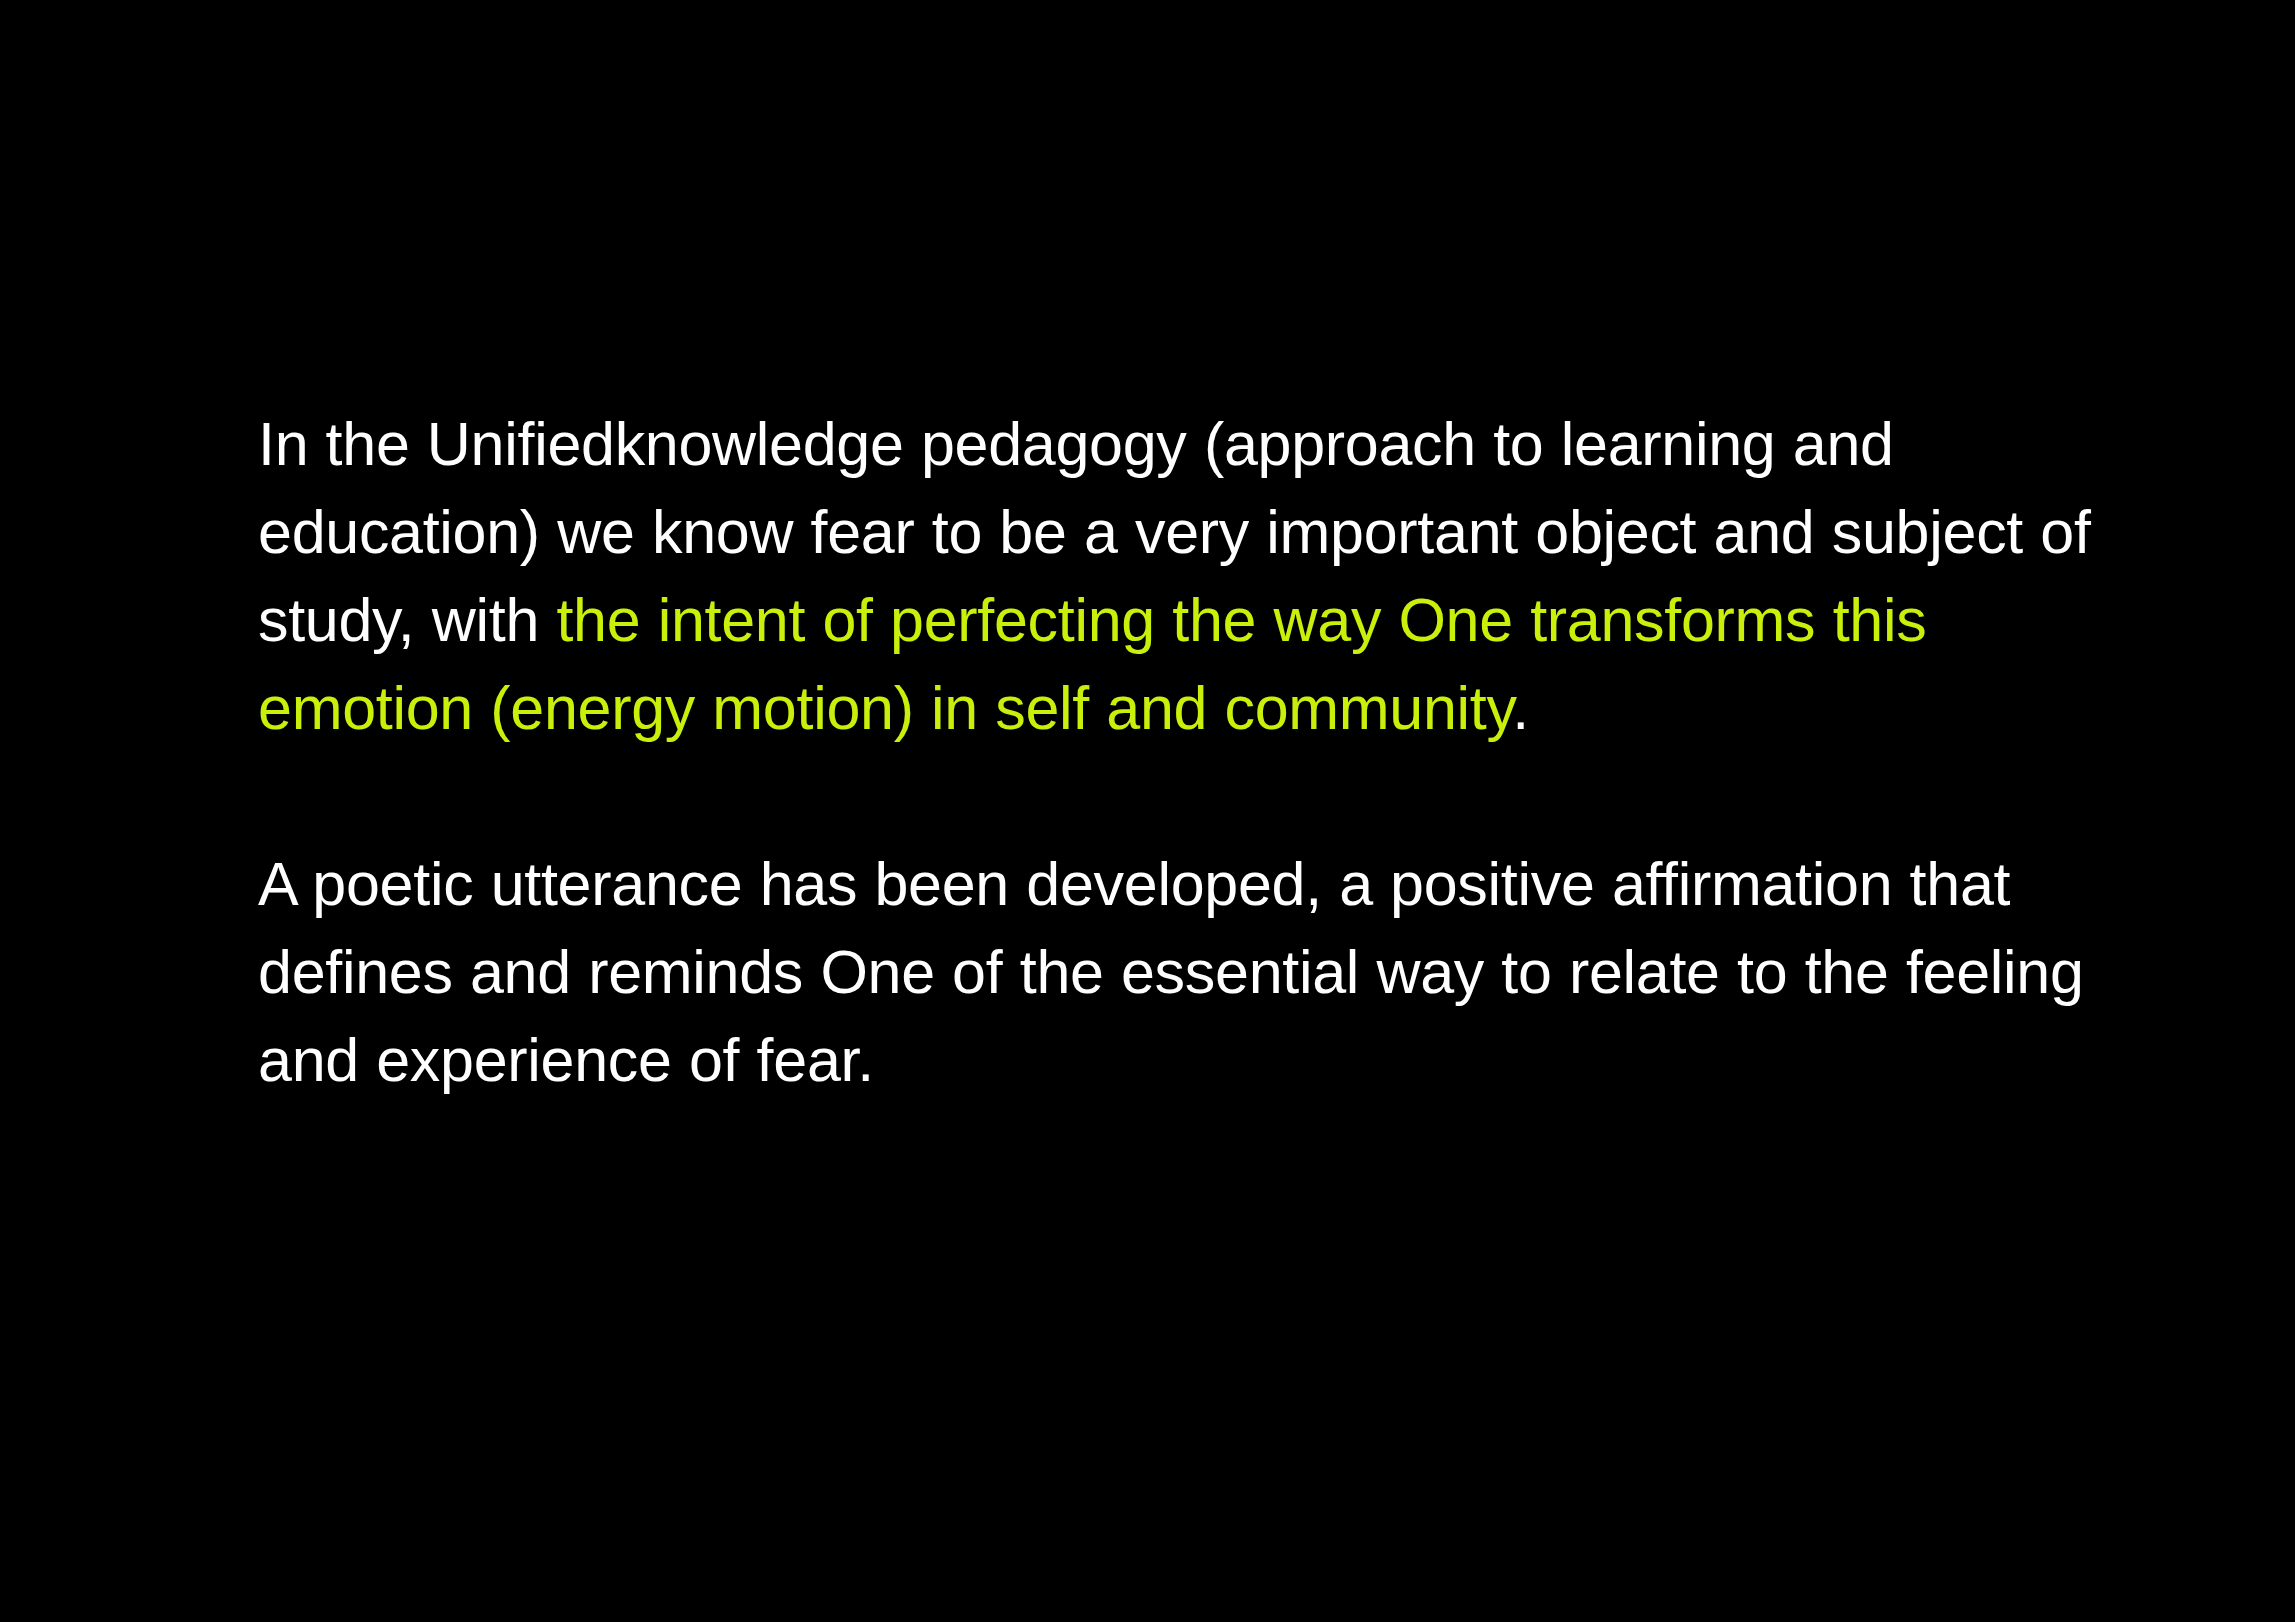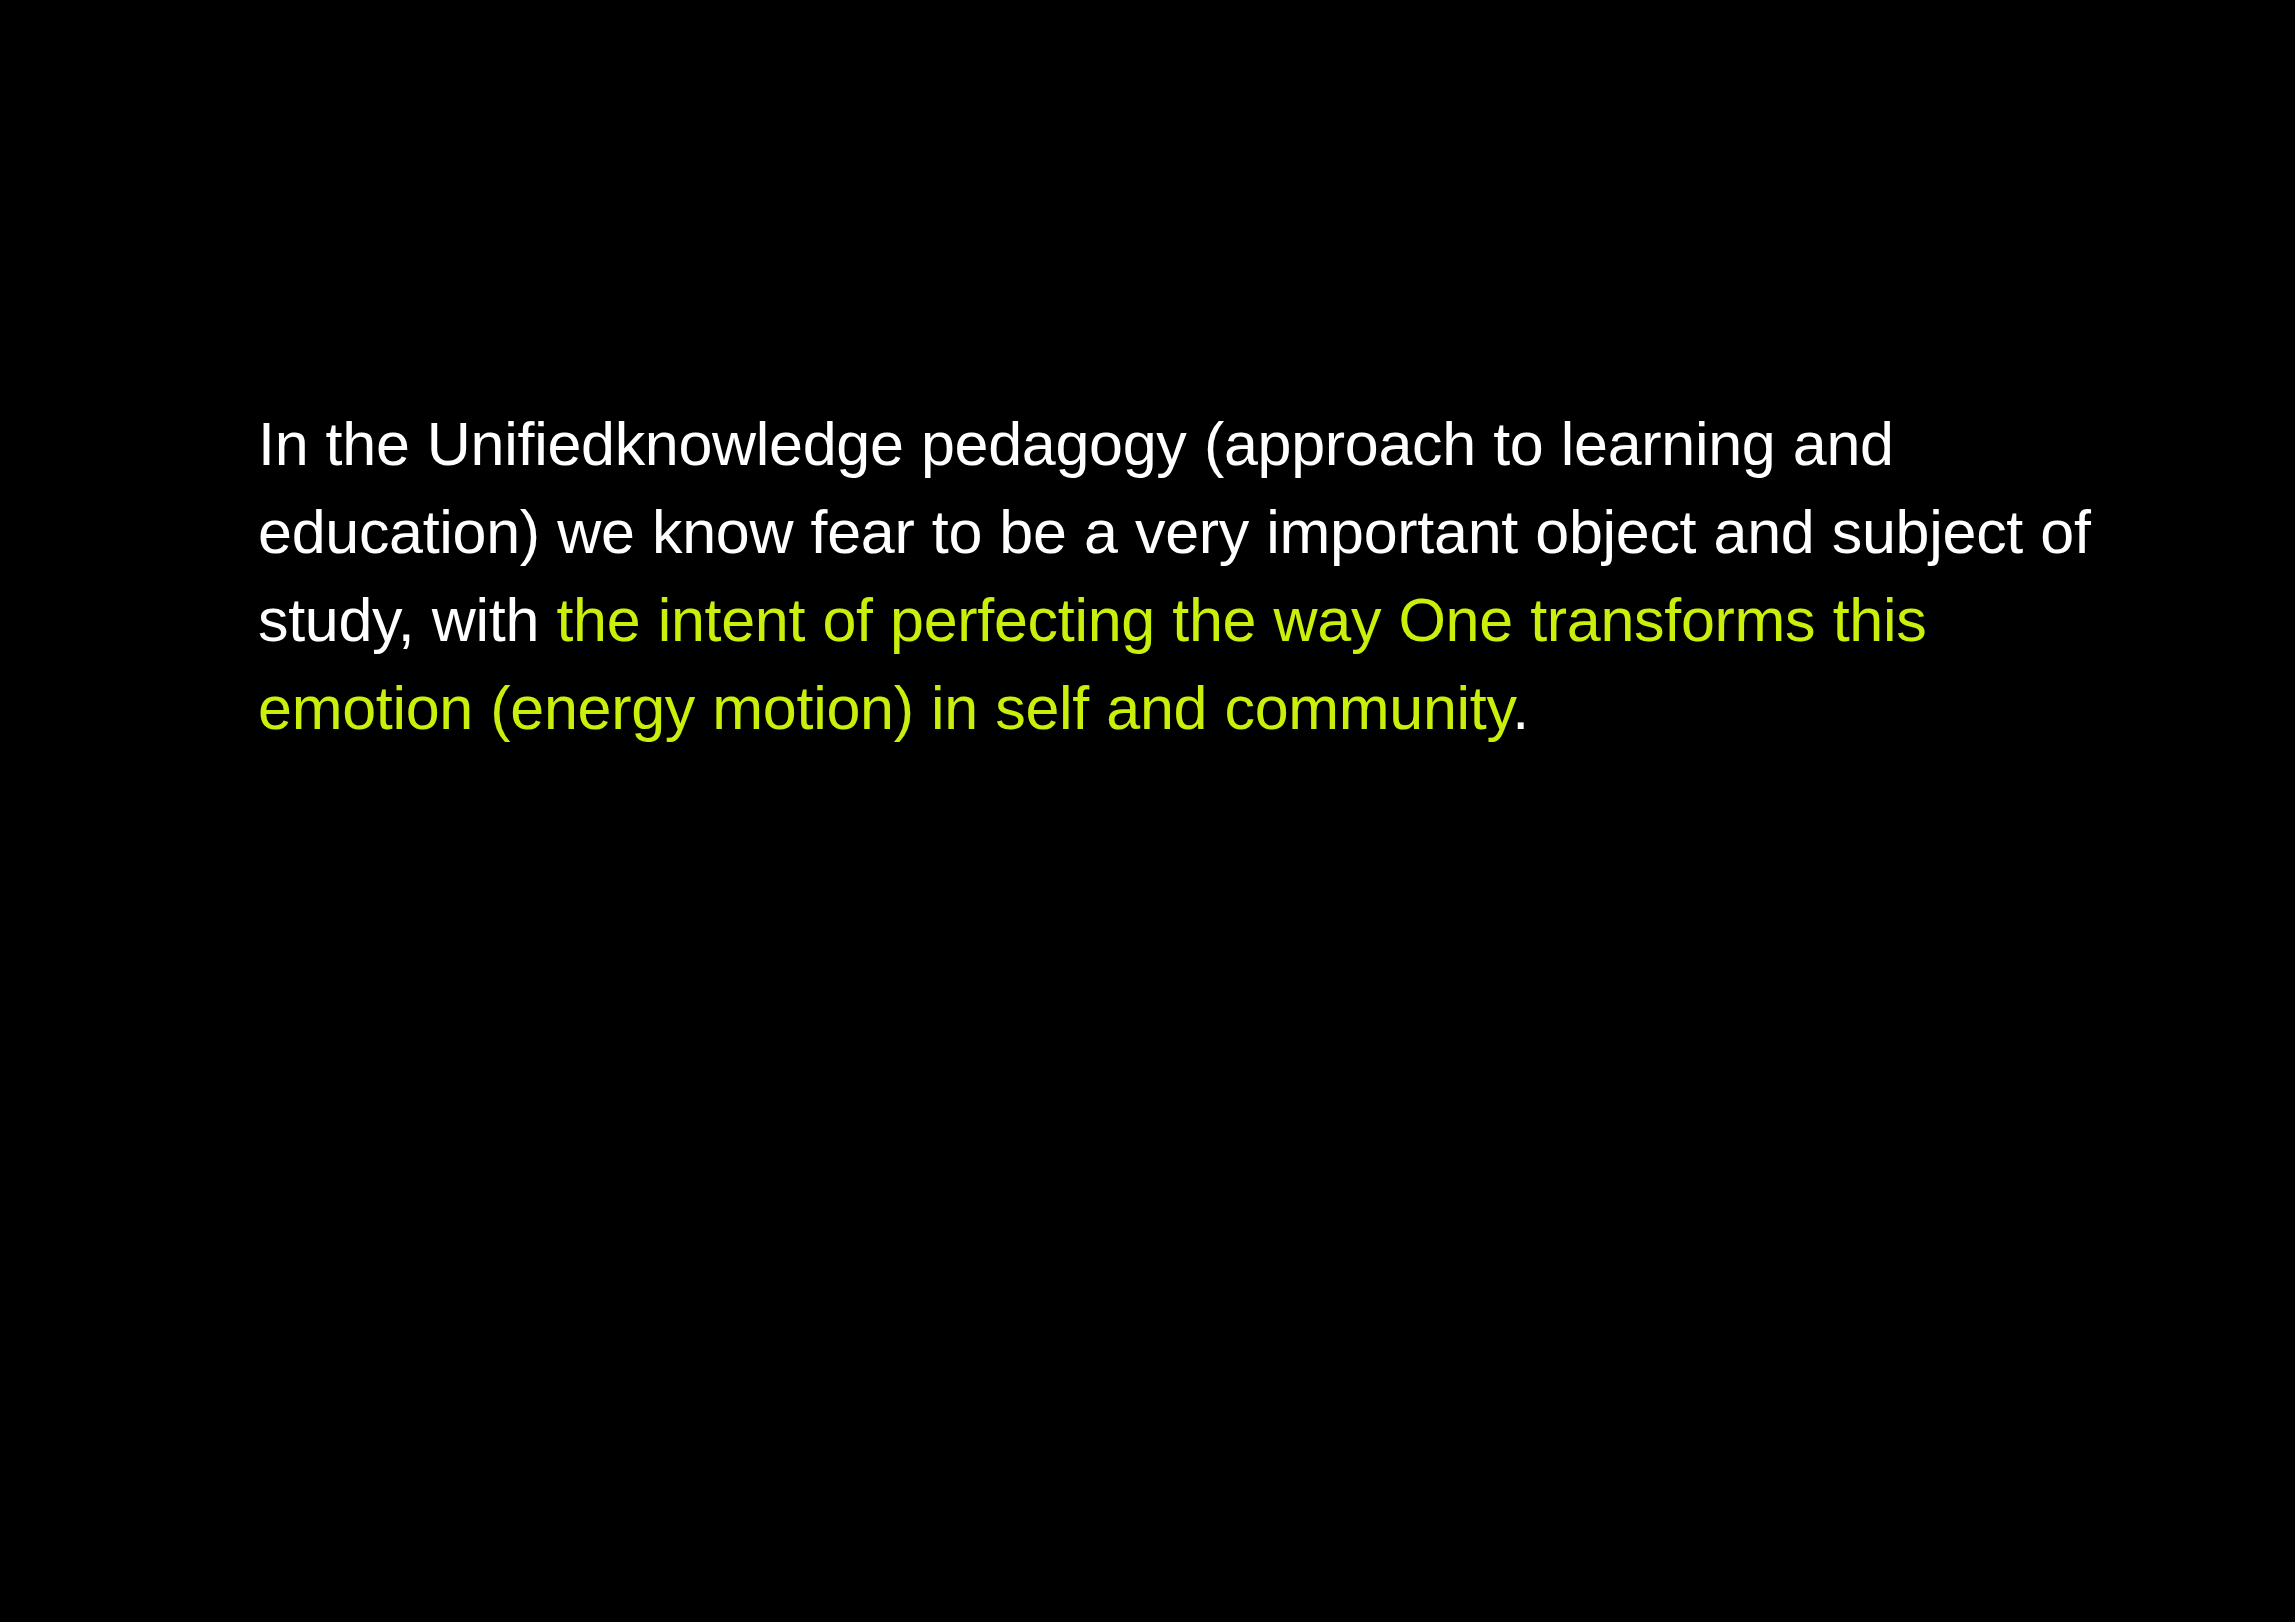--- a/index.html
+++ b/index.html
@@ -55,17 +55,18 @@
 </style>
 </head>
 <body>
 
 <div class="slide">
 
   <div class="text-block">
 
     <p class="paragraph"><span class="w">In the Unifiedknowledge pedagogy (approach to learning and education) we know fear to be a very important object and subject of study, with </span><span class="hl-green">the intent of perfecting the way One transforms this emotion (energy motion) in self and community</span><span class="w">.</span></p>
 
+    <p class="paragraph"><span class="w">A poetic utterance has been developed, a positive affirmation that defines and reminds One of the essential way to relate to the feeling and experience of fear.</span></p>
 
   </div>
 
 </div>
 
 
 </body></html>

